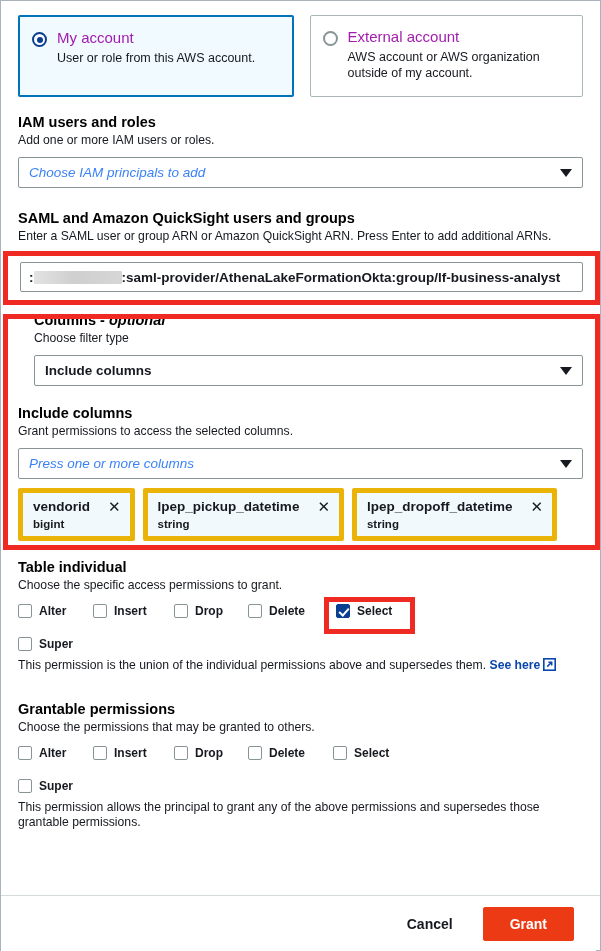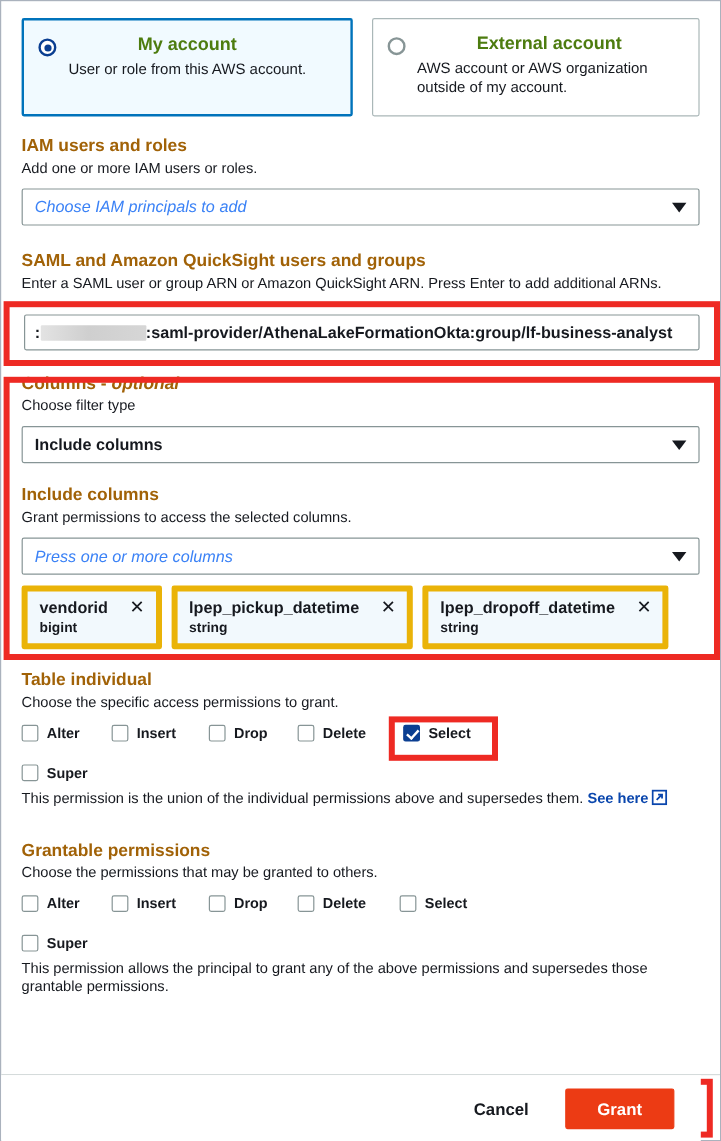--- a/index.html
+++ b/index.html
@@ -50,33 +50,32 @@
   }
   .radio.on::after {
     content: "";
     position: absolute;
     left: 2.5px; top: 2.5px;
     width: 6px; height: 6px;
     border-radius: 50%;
     background: #0a3e91;
   }
   .acct-title {
-    font-size: 15px; font-weight: 700; color: #4d7c0f;
+    font-size: 15px; font-weight: 400; color: #a21caf;
     line-height: 17px;
-    text-align: center;
   }
   .acct-desc {
     font-size: 12.5px; color: #16191f; line-height: 15.5px;
     margin-top: 5px; font-weight: 400;
   }
 
   
   .body { padding: 0 17px; }
   .sect-title {
-    font-size: 14.5px; font-weight: 700; color: #a16207;
+    font-size: 14.5px; font-weight: 700; color: #000000;
     margin: 0; line-height: 17px;
   }
   .sect-title em { font-style: italic; font-weight: 700; }
   .sect-desc {
     font-size: 12.2px; color: #16191f; line-height: 15px;
     margin: 2px 0 0 0; font-weight: 400;
   }
   .field {
     margin-top: 9px;
     height: 31px;
@@ -176,21 +175,21 @@
   .extico {
     display: inline-block; vertical-align: -2px; margin-left: 3px;
   }
 
   
   .divider {
     position: absolute; left: 0; right: 0; top: 894px;
     height: 1px; background: #d5dbdb;
   }
   .footer {
-    position: absolute; left: 0; right: 16px; top: 895px; height: 55px;
+    position: absolute; left: 0; right: 4px; top: 895px; height: 55px;
     display: flex; align-items: center; justify-content: flex-end;
     padding-right: 22px; gap: 26px;
     background: #ffffff;
   }
   .btn-cancel {
     font-size: 14px; font-weight: 700; color: #16191f;
     background: none; border: none; cursor: pointer;
     font-family: inherit; padding: 6px 4px;
   }
   .btn-grant {
@@ -241,21 +240,21 @@
       </div>
     </div>
 
     <div style="margin-top:22px;">
       <div class="sect-title">SAML and Amazon QuickSight users and groups</div>
       <div class="sect-desc">Enter a SAML user or group ARN or Amazon QuickSight ARN. Press Enter to add additional ARNs.</div>
     </div>
 
     <div style="height:58px;"></div>
 
-    <div style="margin-top:10px;">
+    <div style="margin-top:10px;margin-left:16px;">
       <div class="sect-title"><span>Columns - </span><em>optional</em></div>
       <div class="sect-desc">Choose filter type</div>
       <div class="field">
         <span class="val">Include columns</span>
         <span class="caret"></span>
       </div>
     </div>
 
     <div style="margin-top:19px;">
       <div class="sect-title">Include columns</div>

